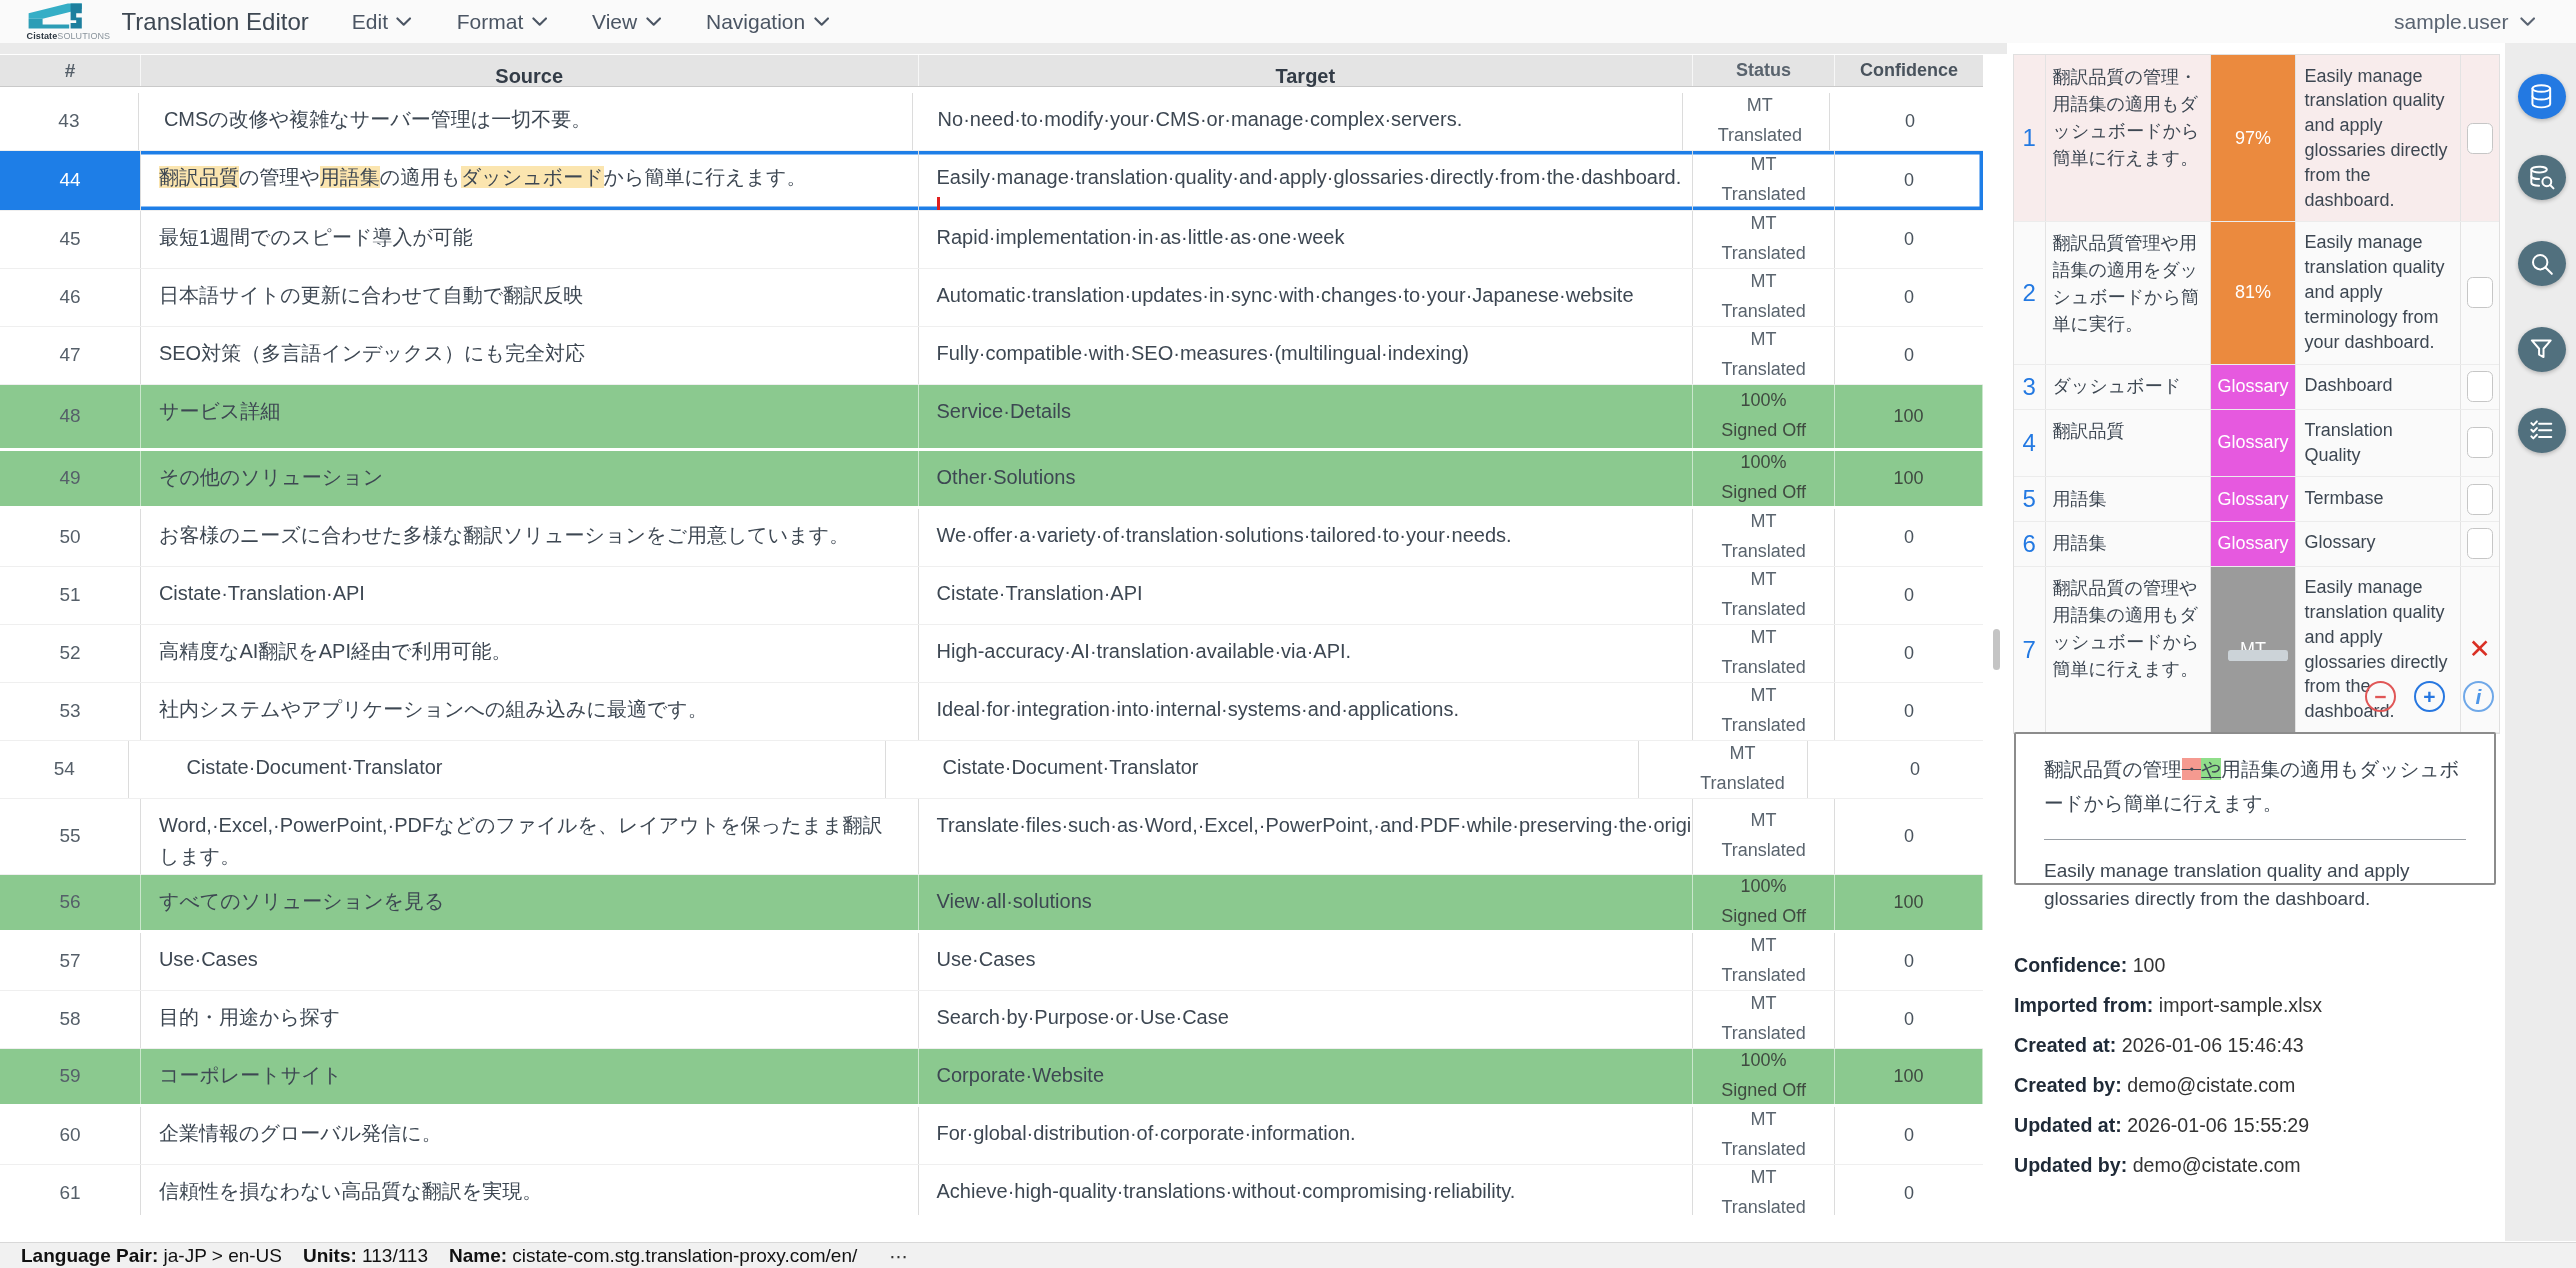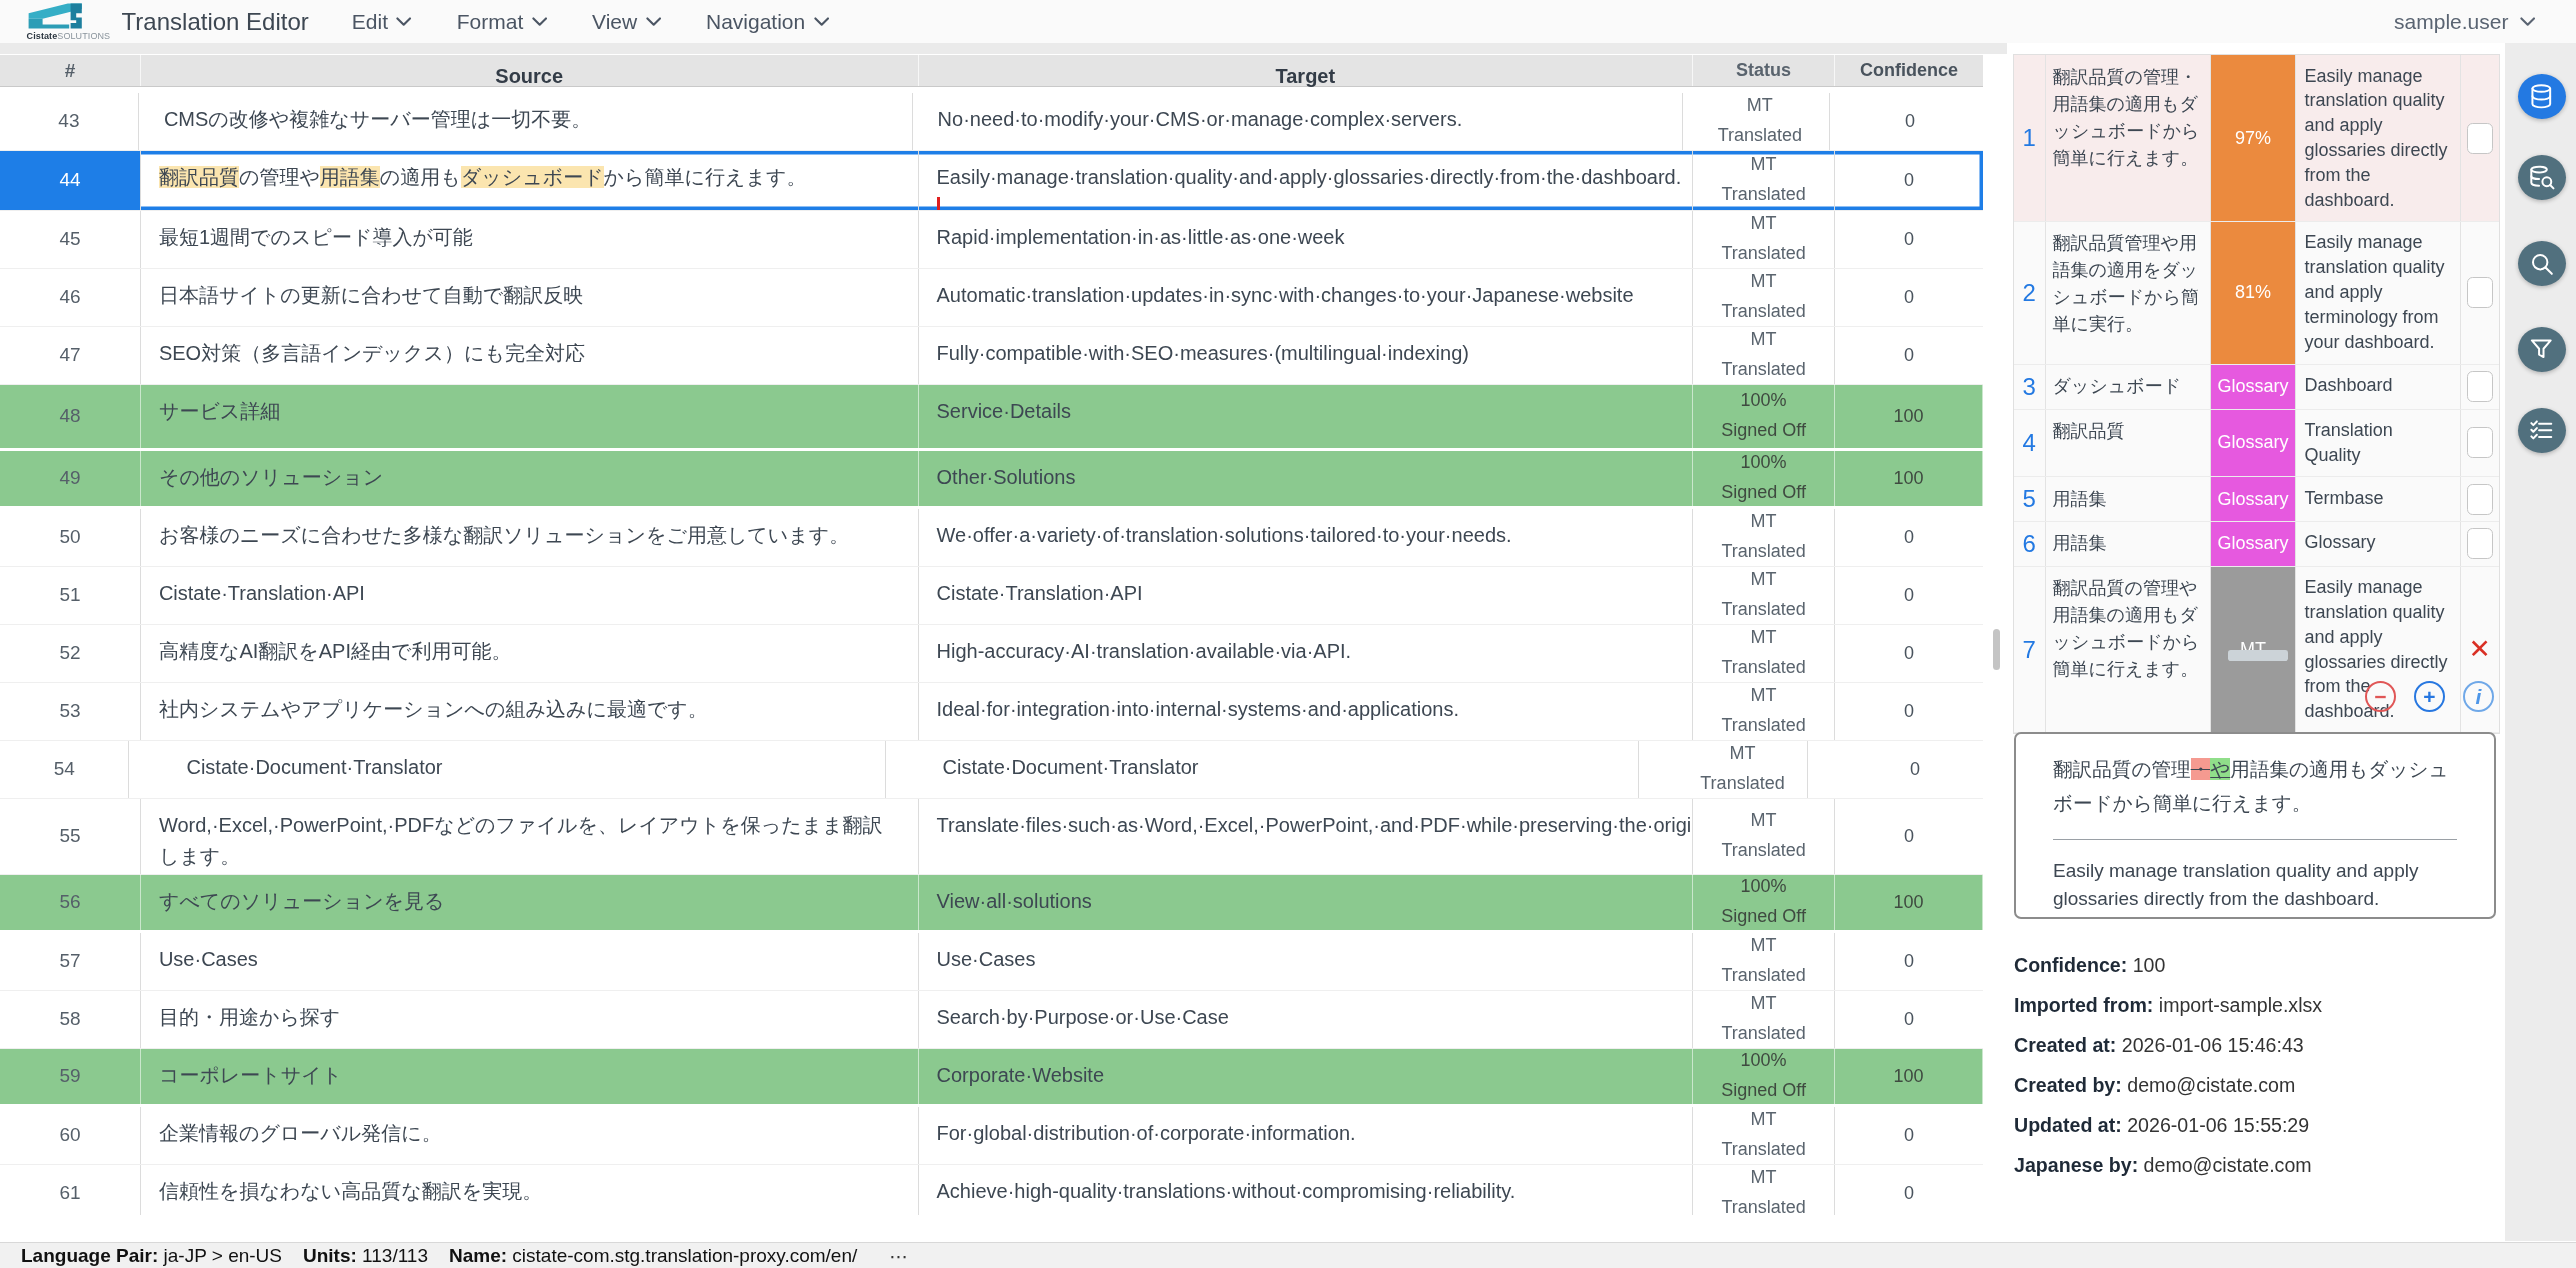--- a/index.html
+++ b/index.html
@@ -64,21 +64,21 @@
   .t-tgt{width:165px;padding:8.4px 8.4px;font-size:18px;line-height:1.38;color:#3d4752;}
   .t-chk{width:38px;display:flex;align-items:center;justify-content:center;border-right:none;}
   .checkbox{width:24px;height:29px;background:#fff;border:1.4px solid #c6c6c6;border-radius:5.6px;}
   .x-del{color:#d93025;font-size:26.6px;line-height:1;}
   .splitter-handle{position:absolute;left:221px;top:607px;width:60px;height:11.2px;background:#ccd3d8;border-radius:2.8px;}
   .tm-controls{position:absolute;right:11.2px;top:638px;display:flex;gap:18px;}
   .ctl-btn{width:31px;height:31px;border-radius:50%;box-sizing:border-box;display:flex;align-items:center;justify-content:center;font-size:21px;font-weight:bold;background:transparent;}
   .ctl-minus{border:2.1px solid #e05656;color:#e05656;}
   .ctl-plus{border:2.1px solid #2777e0;color:#2777e0;}
   .ctl-info{border:2.1px solid #6fa8e8;color:#4d96e8;font-style:italic;}
-  .tm-editor{position:absolute;left:7px;top:689px;width:482px;height:187px;box-sizing:border-box;border:2.8px solid #8c8c8c;border-radius:7px;background:#fff;padding:18px 37px;}
+  .tm-editor{position:absolute;left:7px;top:689px;width:482px;height:153px;box-sizing:border-box;border:2.8px solid #8c8c8c;border-radius:2px;background:#fff;padding:18px 28px;}
   .ed-src{font-size:19.6px;line-height:1.75;color:#3d4752;}
   .diff-del{background:#f59a90;text-decoration:line-through;}
   .diff-ins{background:#90de8a;text-decoration:underline;}
   .ed-divider{border:none;border-top:1.4px solid #9aa0a6;margin:18px 0 17px 0;}
   .ed-tgt{font-size:19px;line-height:1.5;color:#3d4752;}
   .meta-list{position:absolute;left:7px;top:903px;width:482px;}
   .meta-line{font-size:19.6px;line-height:2.04;color:#333;}
   .meta-line b{color:#1f2a37;}
   
   .fab-col{position:absolute;left:2505px;top:43px;width:71px;height:1198px;background:#ececec;}
@@ -369,21 +369,21 @@
     <div class="ed-src"><span>翻訳品質の管理</span><span class="diff-del">・</span><span class="diff-ins">や</span><span>用語集の適用もダッシュボードから簡単に行えます。</span></div>
     <hr class="ed-divider">
     <div class="ed-tgt">Easily manage translation quality and apply glossaries directly from the dashboard.</div>
   </div>
   <div class="meta-list" id="meta-list">
       <div class="meta-line"><b>Confidence:</b> <span>100</span></div>
       <div class="meta-line"><b>Imported from:</b> <span>import-sample.xlsx</span></div>
       <div class="meta-line"><b>Created at:</b> <span>2026-01-06 15:46:43</span></div>
       <div class="meta-line"><b>Created by:</b> <span>demo@cistate.com</span></div>
       <div class="meta-line"><b>Updated at:</b> <span>2026-01-06 15:55:29</span></div>
-      <div class="meta-line"><b>Japanese by:</b> <span>demo@cistate.com</span></div>
+      <div class="meta-line"><b>Updated by:</b> <span>demo@cistate.com</span></div>
     </div>
 </div>
 
 <div class="fab-col" id="fab-col">
     <div class="fab active" style="top: 31px;">
       <svg viewBox="0 0 24 24" fill="none" stroke="#ffffff" stroke-width="1.8" stroke-linecap="round" stroke-linejoin="round">
         <ellipse cx="12" cy="5" rx="8" ry="3"></ellipse>
         <path d="M4 5v7c0 1.7 3.6 3 8 3s8-1.3 8-3V5"></path>
         <path d="M4 12v7c0 1.7 3.6 3 8 3s8-1.3 8-3v-7"></path>
       </svg>

